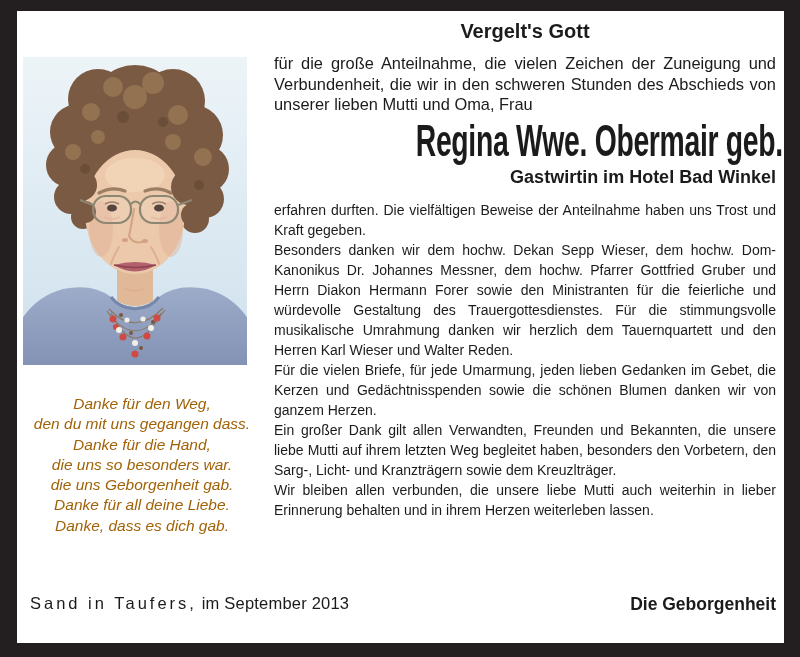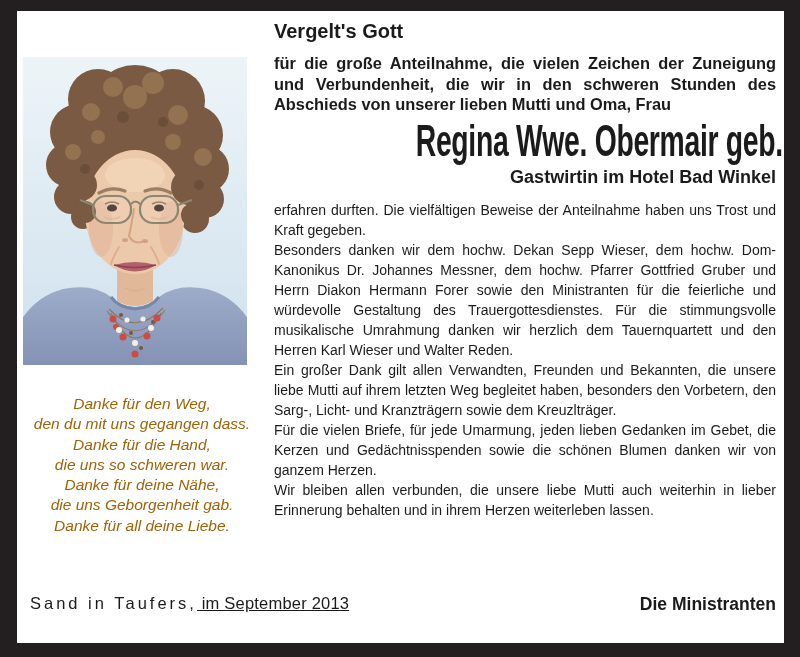--- a/index.html
+++ b/index.html
@@ -18,25 +18,25 @@
   .photo svg{display:block;}
 
   .poem{
     position:absolute;left:20px;top:394px;width:244px;
     text-align:center;font-style:italic;font-size:15.5px;line-height:20.3px;
     color:#a16207;
   }
 
   .title{
     position:absolute;left:274px;top:21px;width:502px;
-    text-align:left;font-weight:bold;font-size:20px;line-height:20px;
+    text-align:center;font-weight:bold;font-size:20px;line-height:20px;
   }
   .intro{
     position:absolute;left:274px;top:53px;width:502px;
-    text-align:justify;font-size:16.4px;line-height:20.6px;font-weight:bold;
+    text-align:justify;font-size:16.4px;line-height:20.6px;
   }
   .intro::after{content:"";display:inline-block;width:0;}
   .name{
     position:absolute;left:274px;top:118px;width:502px;height:48px;
     text-align:center;white-space:nowrap;
   }
   .name span{
     display:inline-block;font-weight:bold;font-size:45px;line-height:46px;
     transform:scaleX(0.63);transform-origin:center;letter-spacing:-0.5px;
   }
@@ -47,21 +47,21 @@
   .bodycol{
     position:absolute;left:274px;top:200px;width:502px;
     text-align:justify;font-size:14px;line-height:20px;
   }
   .bodycol p{margin:0;}
 
   .dateline{
     position:absolute;left:30px;top:594px;font-size:16.5px;white-space:nowrap;
   }
   .dateline .place{letter-spacing:3px;}
-  .dateline .rest{letter-spacing:0.2px;text-decoration:underline;}
+  .dateline .rest{letter-spacing:0.2px;}
   .signature{
     position:absolute;left:274px;top:594px;width:502px;
     text-align:right;font-weight:bold;font-size:17.5px;
   }
   .footer{
     position:absolute;left:30px;top:627px;font-size:10.5px;color:#2e2e2e;
     letter-spacing:0.2px;
   }
 </style>
 </head>
@@ -206,43 +206,43 @@
           <circle cx="130" cy="265" r="2"></circle>
         </g>
       </g>
     </svg>
   </div>
 
   <div class="poem">
     <div>Danke für den Weg,</div>
     <div>den du mit uns gegangen dass.</div>
     <div>Danke für die Hand,</div>
-    <div>die uns so schweren war.</div>
-    <div>Danke für deine Nähe,</div>
+    <div>die uns so besonders war.</div>
     <div>die uns Geborgenheit gab.</div>
     <div>Danke für all deine Liebe.</div>
+    <div>Danke, dass es dich gab.</div>
   </div>
 
   <div class="title">Vergelt's Gott</div>
 
   <div class="intro">für die große Anteilnahme, die vielen Zeichen der Zuneigung und Verbundenheit, die wir in den schweren Stunden des Abschieds von unserer lieben Mutti und Oma, Frau</div>
 
   <div class="name">
     <span>Regina Wwe. Obermair geb. Brunner</span>
   </div>
 
   <div class="subtitle">Gastwirtin im Hotel Bad Winkel</div>
 
   <div class="bodycol">
     <p>erfahren durften. Die vielfältigen Beweise der Anteilnahme haben uns Trost und Kraft gegeben.</p>
     <p>Besonders danken wir dem hochw. Dekan Sepp Wieser, dem hochw. Dom-Kanonikus Dr. Johannes Messner, dem hochw. Pfarrer Gottfried Gruber und Herrn Diakon Hermann Forer sowie den Ministranten für die feierliche und würdevolle Gestaltung des Trauergottesdienstes. Für die stimmungsvolle musikalische Umrahmung danken wir herzlich dem Tauernquartett und den Herren Karl Wieser und Walter Reden.</p>
+    <p>Für die vielen Briefe, für jede Umarmung, jeden lieben Gedanken im Gebet, die Kerzen und Gedächtnisspenden sowie die schönen Blumen danken wir von ganzem Herzen.</p>
     <p>Ein großer Dank gilt allen Verwandten, Freunden und Bekannten, die unsere liebe Mutti auf ihrem letzten Weg begleitet haben, besonders den Vorbetern, den Sarg-, Licht- und Kranzträgern sowie dem Kreuzlträger.</p>
-    <p>Für die vielen Briefe, für jede Umarmung, jeden lieben Gedanken im Gebet, die Kerzen und Gedächtnisspenden sowie die schönen Blumen danken wir von ganzem Herzen.</p>
     <p>Wir bleiben allen verbunden, die unsere liebe Mutti auch weiterhin in lieber Erinnerung behalten und in ihrem Herzen weiterleben lassen.</p>
   </div>
 
   <div class="dateline">
     <span class="place">Sand in Taufers,</span><span class="rest"> im September 2013</span>
   </div>
-  <div class="signature">Die Ministranten</div>
+  <div class="signature">Die Geborgenheit</div>
 
 
 </div>
 
 </body></html>

